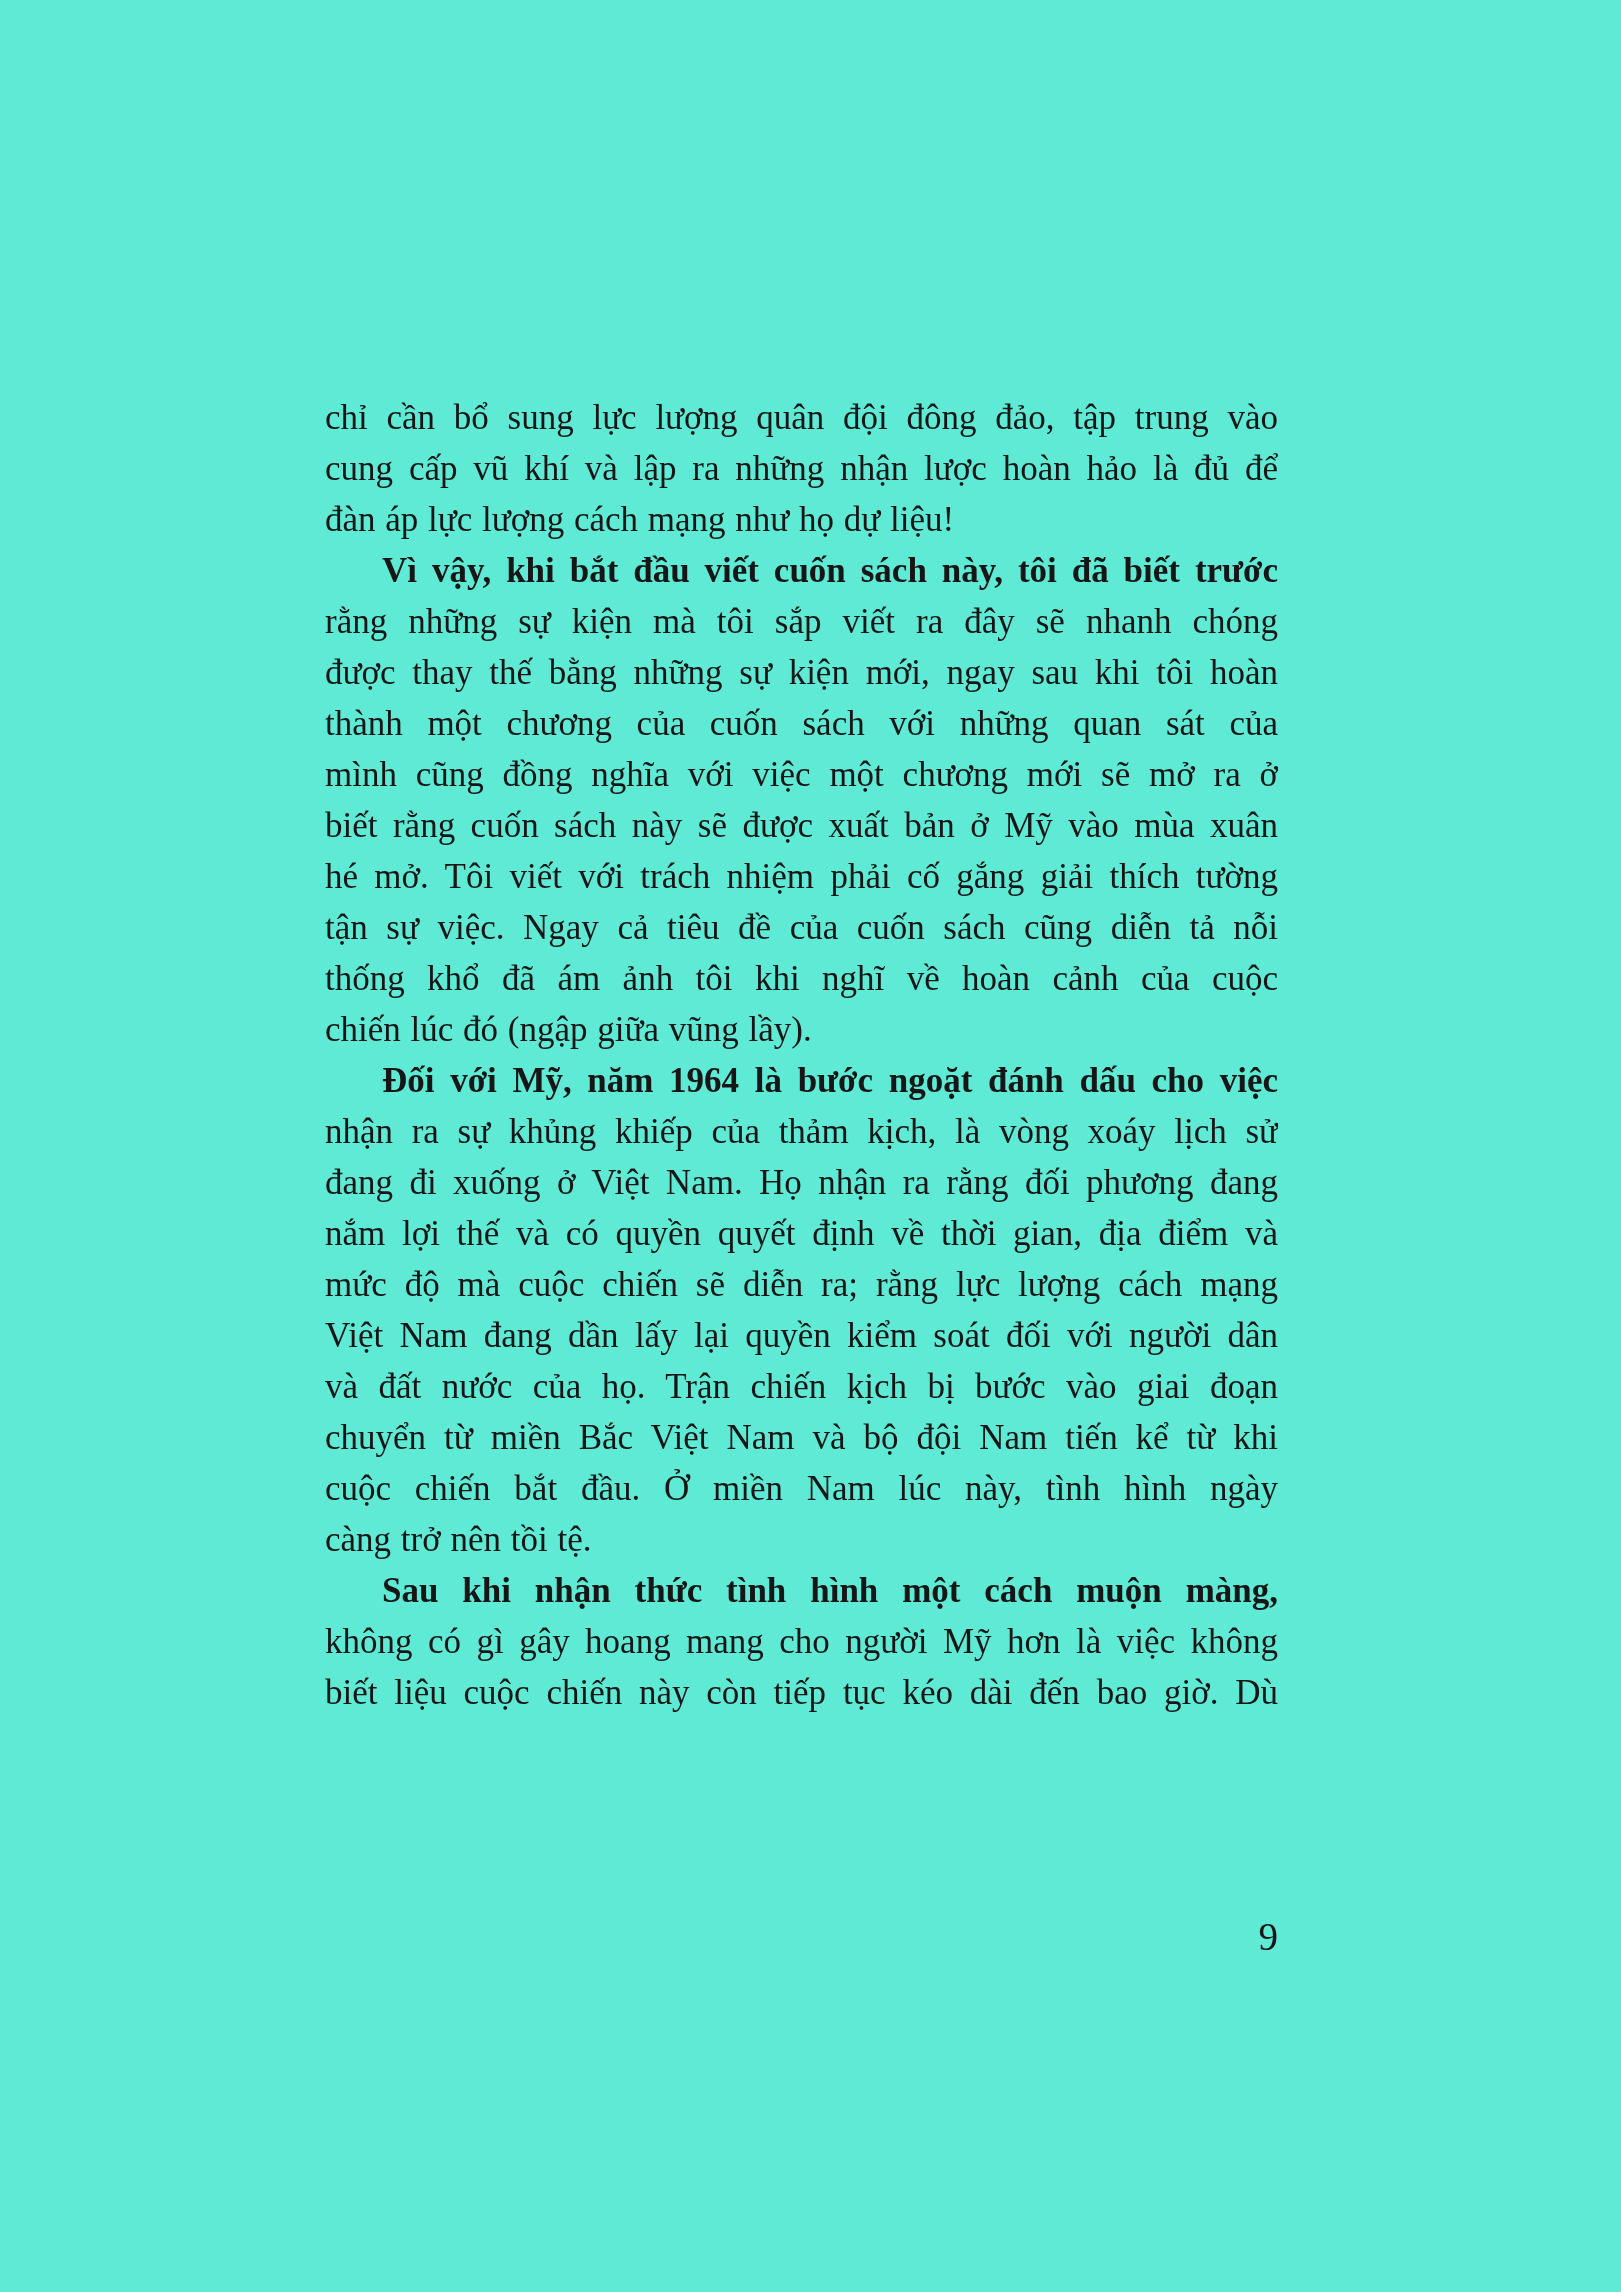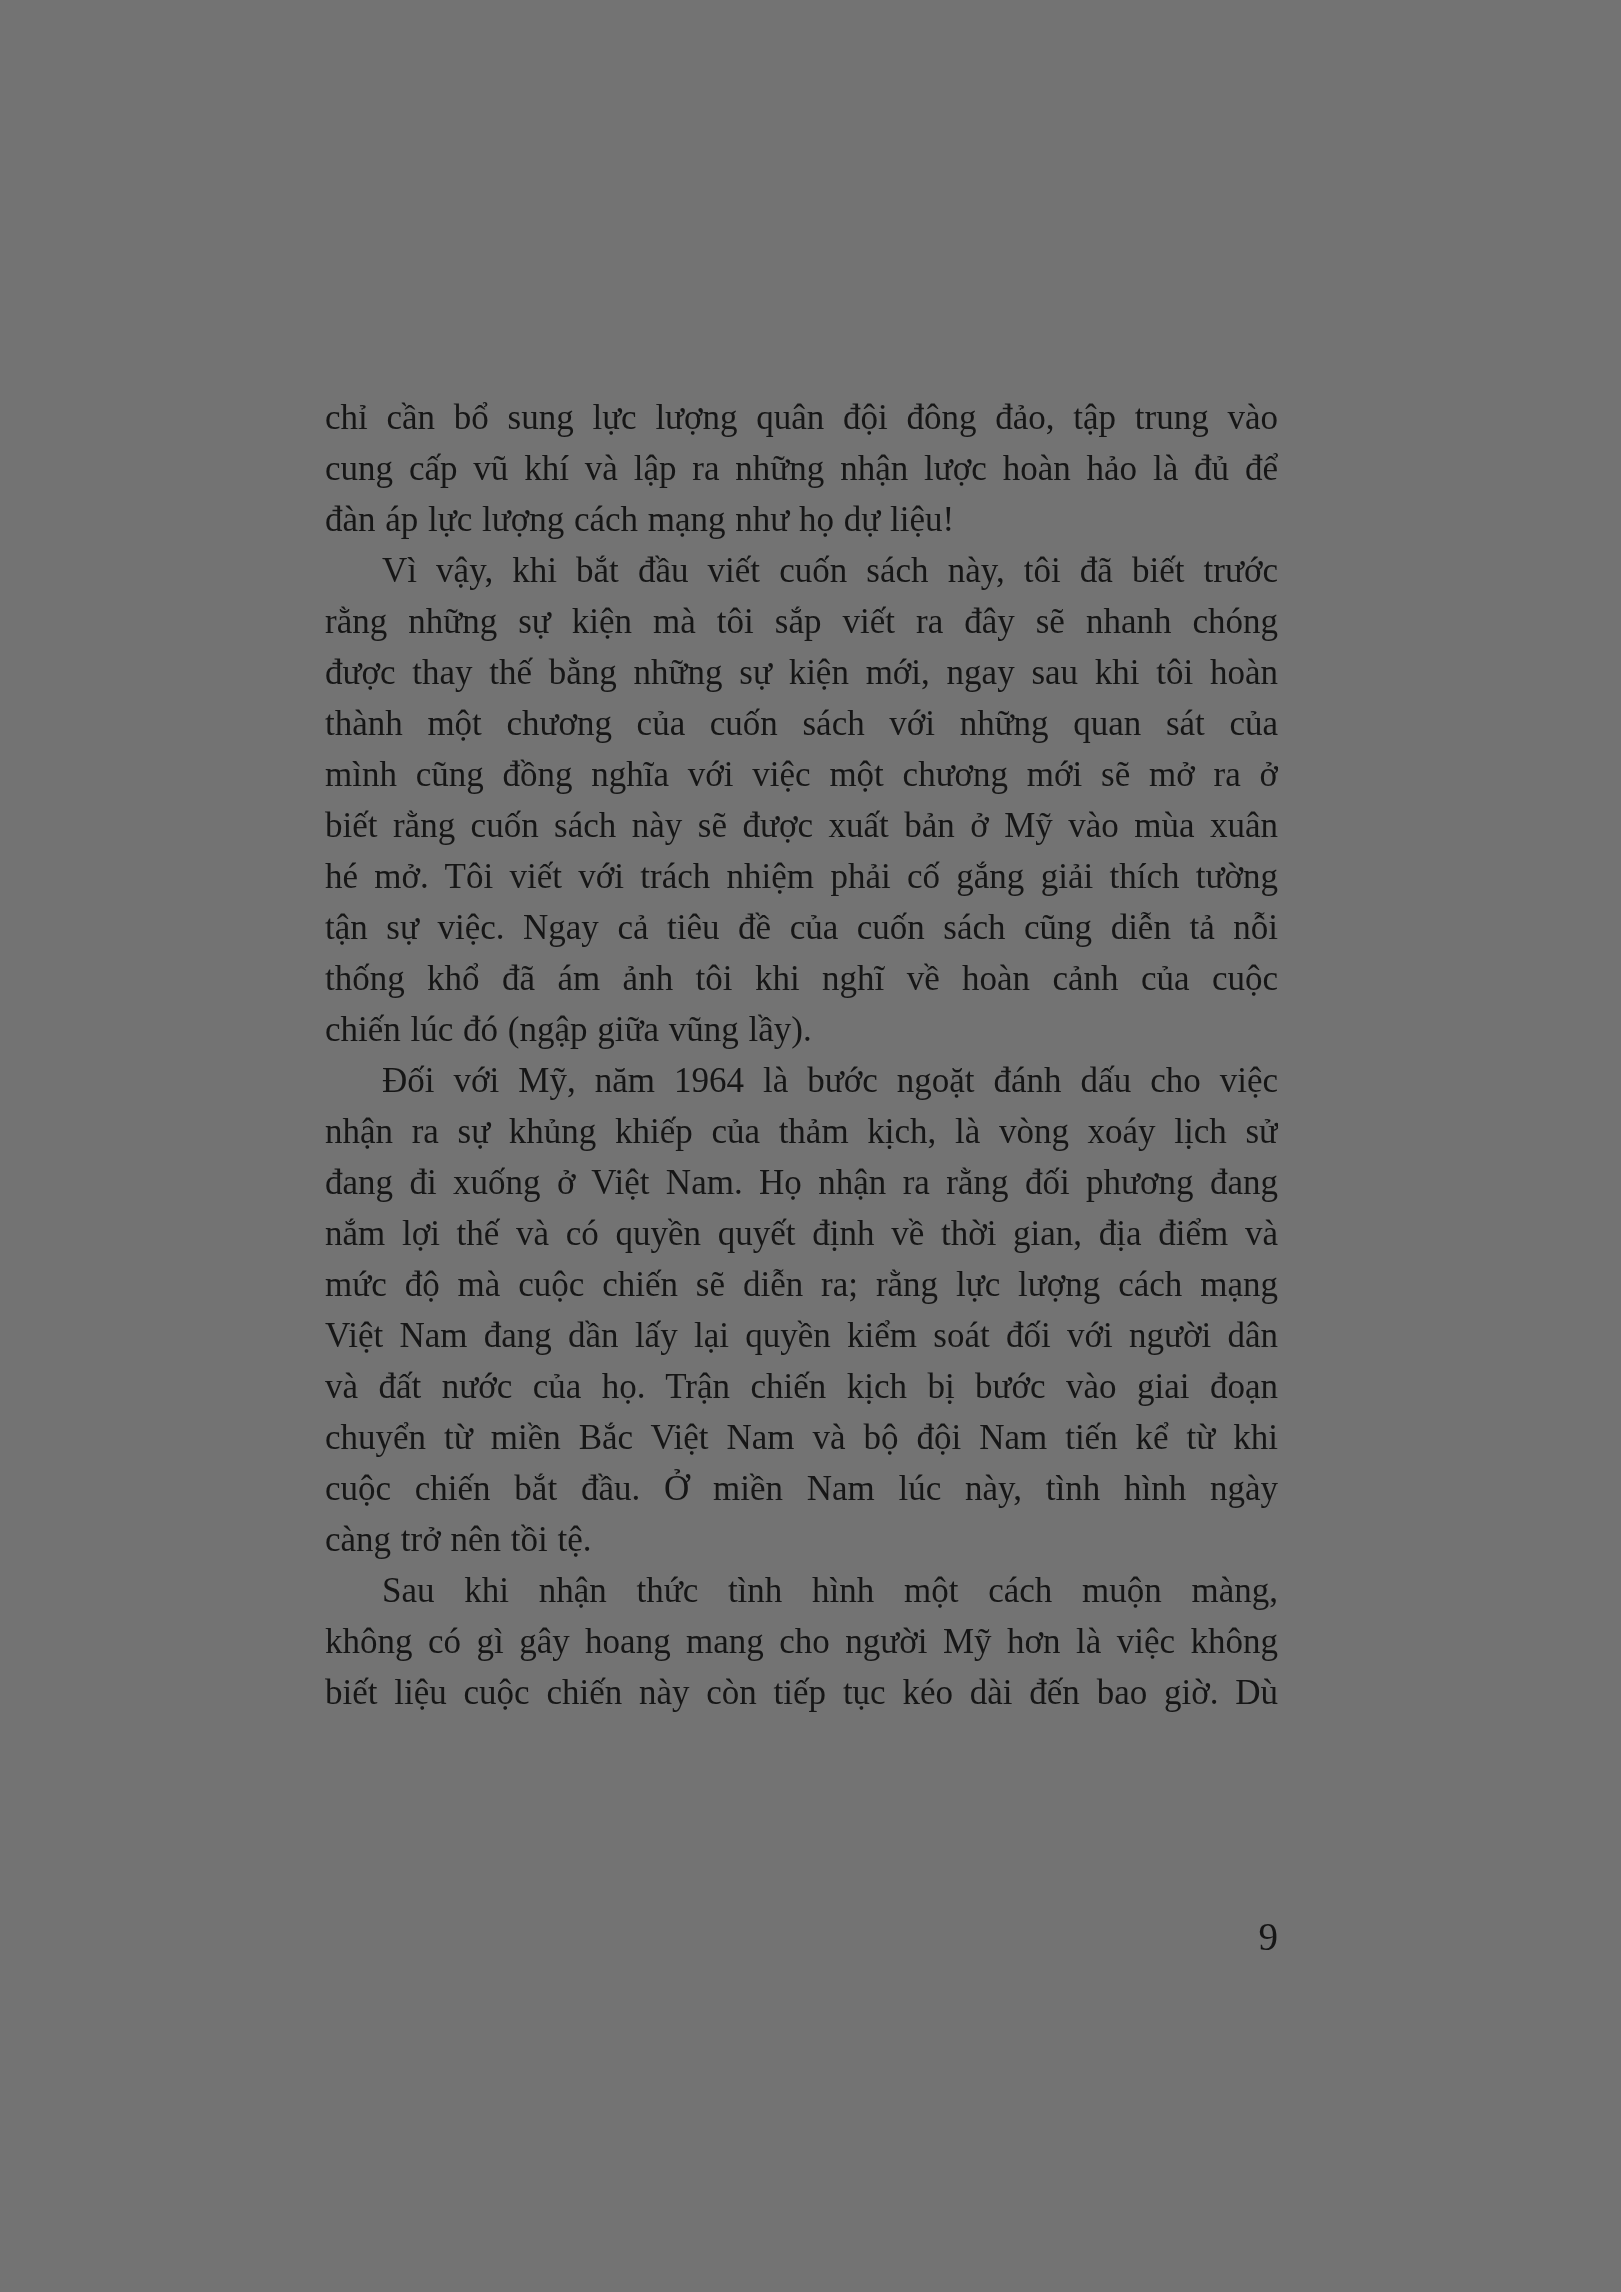--- a/index.html
+++ b/index.html
@@ -11,21 +11,21 @@
     width: 1621px;
     height: 2293px;
     position: relative;
     font-family: "Liberation Serif", "DejaVu Serif", serif;
     color: #161616;
     overflow: hidden;
   }
   .book-page {
     position: absolute;
     inset: 0;
-    background: #737373;
+    background: #5eead4;
   }
   .body-text {
     position: absolute;
     left: 325px;
     top: 392px;
     width: 953px;
     font-size: 35px;
   }
   .paragraph {
     margin: 0;
@@ -38,20 +38,21 @@
     text-align-last: left;
     overflow: hidden;
     white-space: normal;
     word-spacing: 1px;
   }
   .line.fill {
     text-align-last: justify;
   }
   .line.indent {
     text-indent: 57px;
+    font-weight: bold;
   }
   .page-number {
     position: absolute;
     left: 325px;
     top: 1911px;
     width: 953px;
     height: 51px;
     line-height: 51px;
     text-align: right;
     font-size: 39px;

